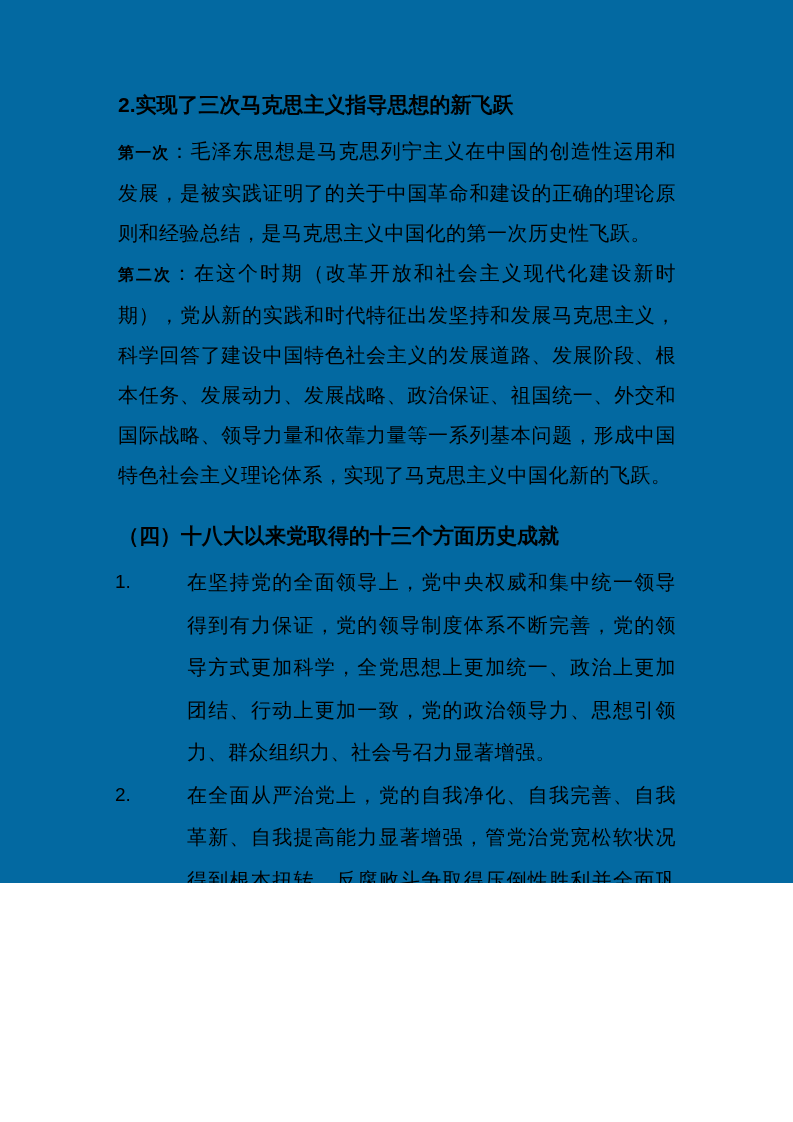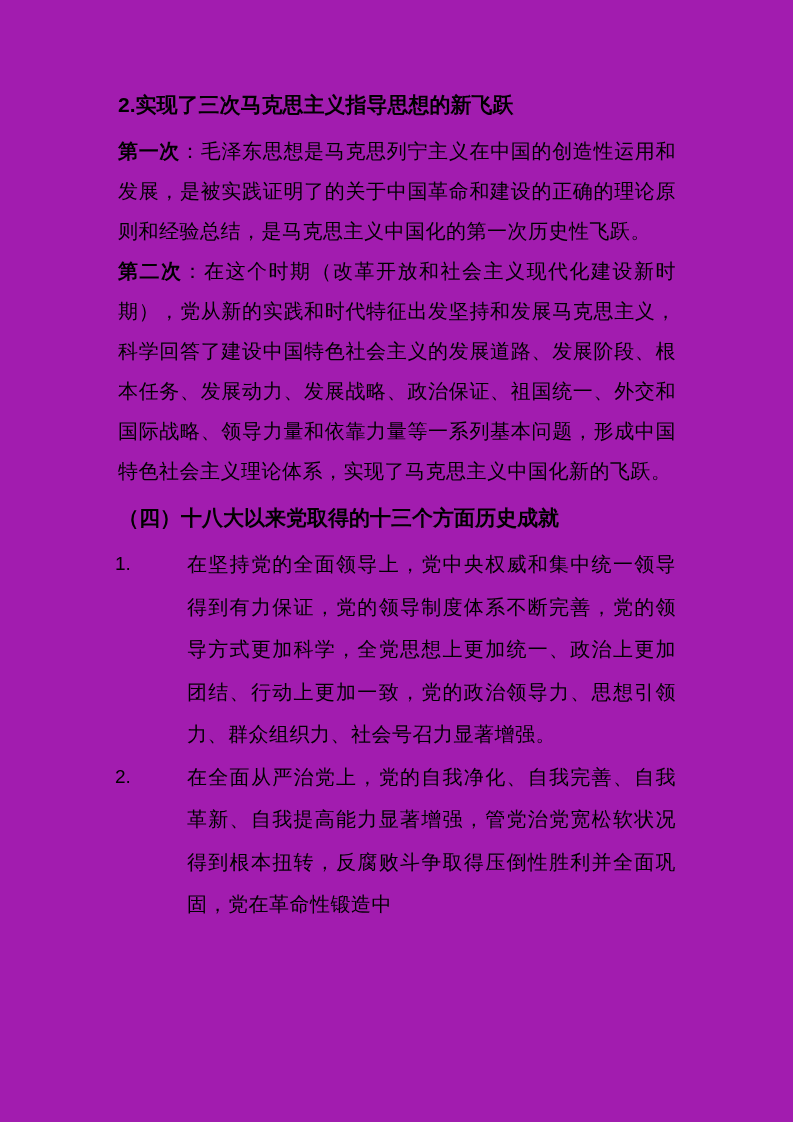--- a/index.html
+++ b/index.html
@@ -4,55 +4,55 @@
 <style>
   * { margin: 0; padding: 0; box-sizing: border-box; }
   html, body { background: #ffffff; }
   body {
     width: 793px;
     font-family: "Liberation Serif", "DejaVu Serif", serif;
   }
   .page {
     position: relative;
     width: 793px;
-    height: 1122px;
-    background: #a21caf;
+    height: 883px;
+    background: #0369a1;
     color: #000000;
     overflow: hidden;
   }
   .content {
     padding: 85px 117px 0 118px;
   }
   .heading {
     font-family: "Liberation Sans", "DejaVu Sans", sans-serif;
     font-weight: 700;
     font-size: 21px;
     line-height: 40px;
     color: #000000;
     text-align: left;
   }
   .heading.first {
     margin-bottom: 6px;
   }
   .heading.sub {
-    margin-top: 7px;
+    margin-top: 21px;
     margin-bottom: 5px;
   }
   .para {
     font-size: 20px;
     line-height: 40px;
     text-align: justify;
     text-justify: inter-ideograph;
     color: #000000;
     letter-spacing: 0.5px;
   }
   .para .lead {
     font-family: Liberation Serif, serif;
     font-weight: 700;
-    font-size: 20px;
+    font-size: 16px;
   }
   .list {
     list-style: none;
     margin-top: 2px;
   }
   .list-item {
     display: flex;
     align-items: flex-start;
     font-size: 20px;
     line-height: 42.5px;

